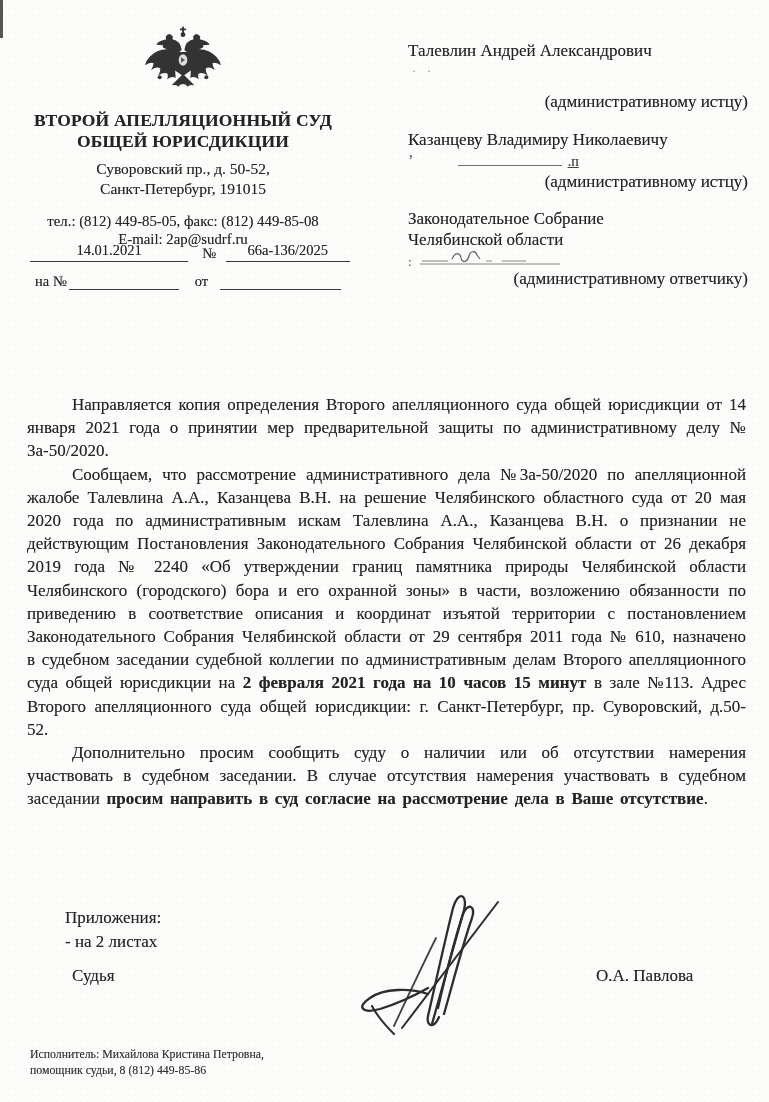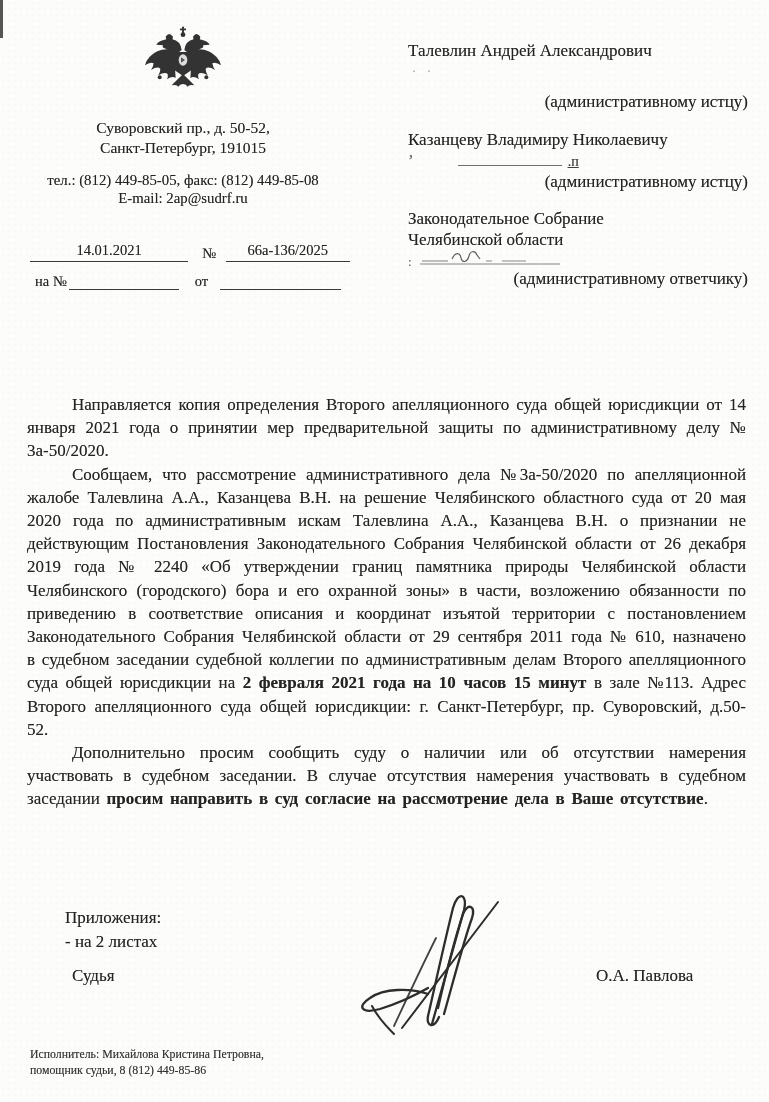--- a/index.html
+++ b/index.html
@@ -16,21 +16,21 @@
     overflow:hidden;
   }
   .soft{text-shadow:0 0 0.5px rgba(40,40,40,0.45);}
   
   .scan-edge{position:absolute;left:0;top:0;width:3px;height:38px;background:#2a2a2a;opacity:.8;}
 
   
   .letterhead{position:absolute;left:14px;top:26px;width:338px;text-align:center;}
   .coat{filter:blur(.3px);opacity:.93;}
   .court-name{margin-top:12px;font-weight:bold;font-size:17.5px;line-height:21px;letter-spacing:.2px;}
-  .lh-address{margin-top:20px;font-size:15.5px;line-height:20px;}
+  .lh-address{margin-top:7px;font-size:15.5px;line-height:20px;}
   .lh-contacts{margin-top:13px;font-size:14.8px;line-height:18px;}
   .lh-email a, .email-link{color:#242424;}
 
   
   .ref{position:absolute;font-size:14.5px;}
   .ref-row1{left:30px;top:242px;width:340px;}
   .ref-row2{left:35px;top:270px;width:340px;}
   .u-cell{display:inline-block;border-bottom:1.2px solid #3a3a3a;text-align:center;height:19px;vertical-align:bottom;}
   .cell-date{width:158px;}
   .cell-num{width:124px;margin-left:10px;}
@@ -87,20 +87,24 @@
         <path d="M74 35 Q96 30 110 45 q5 5 7 13 q-8 -6 -13 -3 q1 6 4 10 q-10 -6 -14 -2 q0 6 3 10 q-10 -6 -14 -2 q-1 5 1 8 q-8 -6 -13 -2 z"></path>
         <path d="M47 38 h26 q5 14 0 27 l-13 9 l-13 -9 q-5 -13 0 -27 z"></path>
         <path d="M60 71 l-17 17 q8 -2 10 2 q2 -4 7 -4 q5 0 7 4 q2 -4 10 -2 z"></path>
         <circle cx="25" cy="76" r="3"></circle>
         <circle cx="95" cy="76" r="3"></circle>
       </g>
       <ellipse cx="60" cy="50" rx="6.5" ry="8.5" fill="#fcfcfa" opacity="0.85"></ellipse>
       <path d="M57 46 l6 4 -6 4 z" fill="#242424" opacity="0.8"></path>
     </svg>
 
+    <div class="court-name">
+      <div>ВТОРОЙ АПЕЛЛЯЦИОННЫЙ СУД</div>
+      <div>ОБЩЕЙ ЮРИСДИКЦИИ</div>
+    </div>
 
     <div class="lh-address">
       <div>Суворовский пр., д. 50-52,</div>
       <div>Санкт-Петербург, 191015</div>
     </div>
 
     <div class="lh-contacts">
       <div>тел.: (812) 449-85-05, факс: (812) 449-85-08</div>
       <div class="lh-email">
         <span>E-mail:</span>

